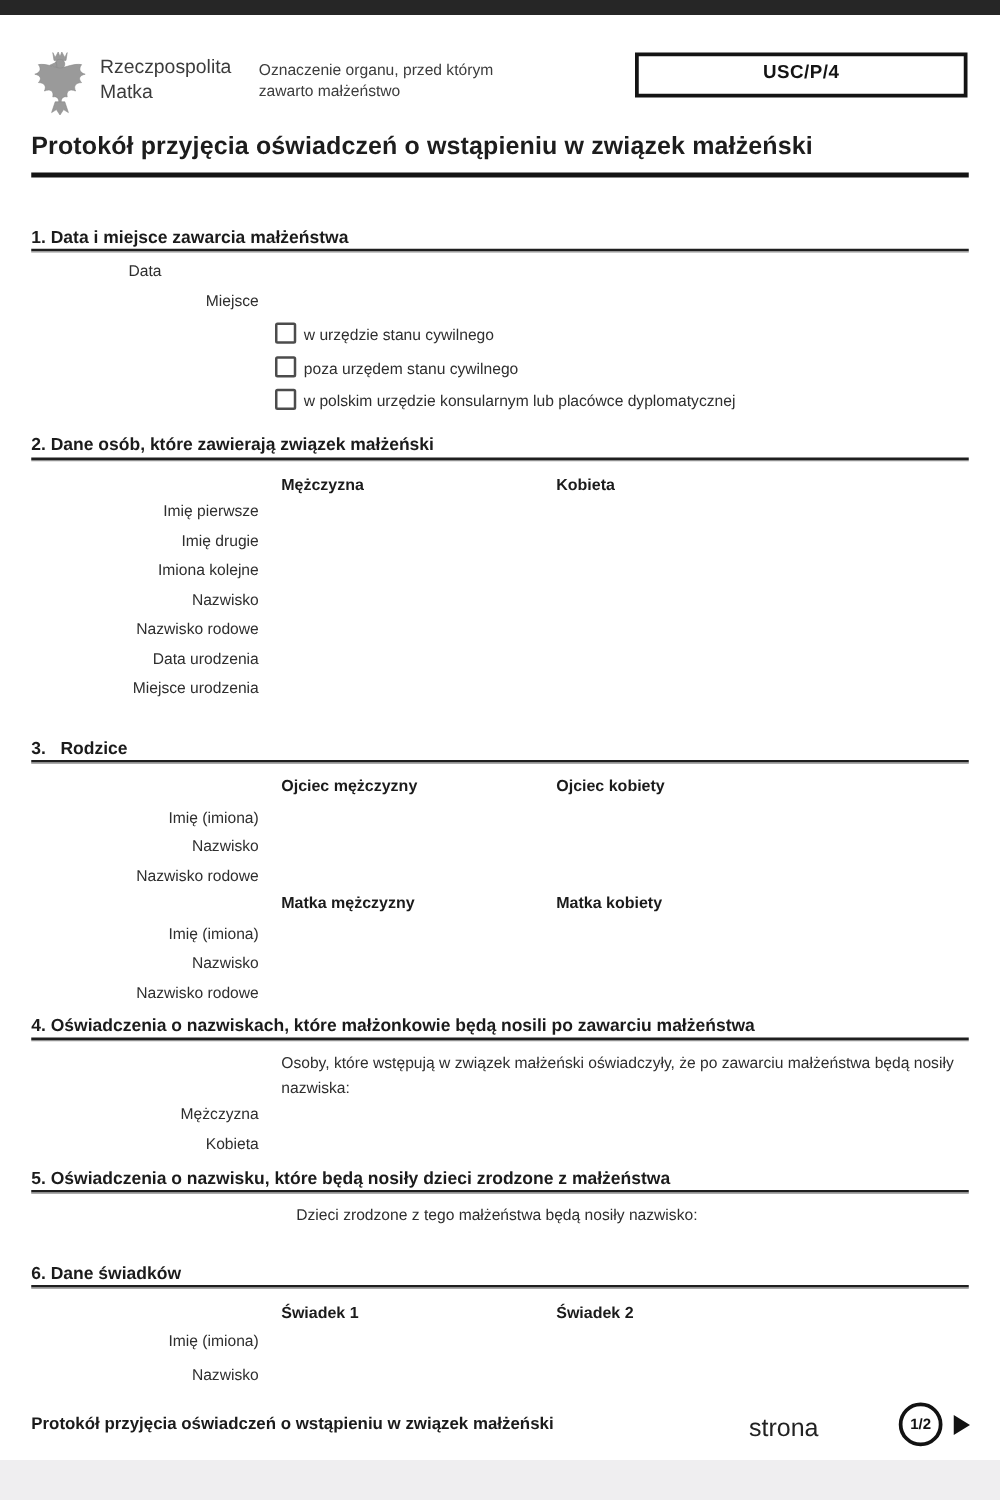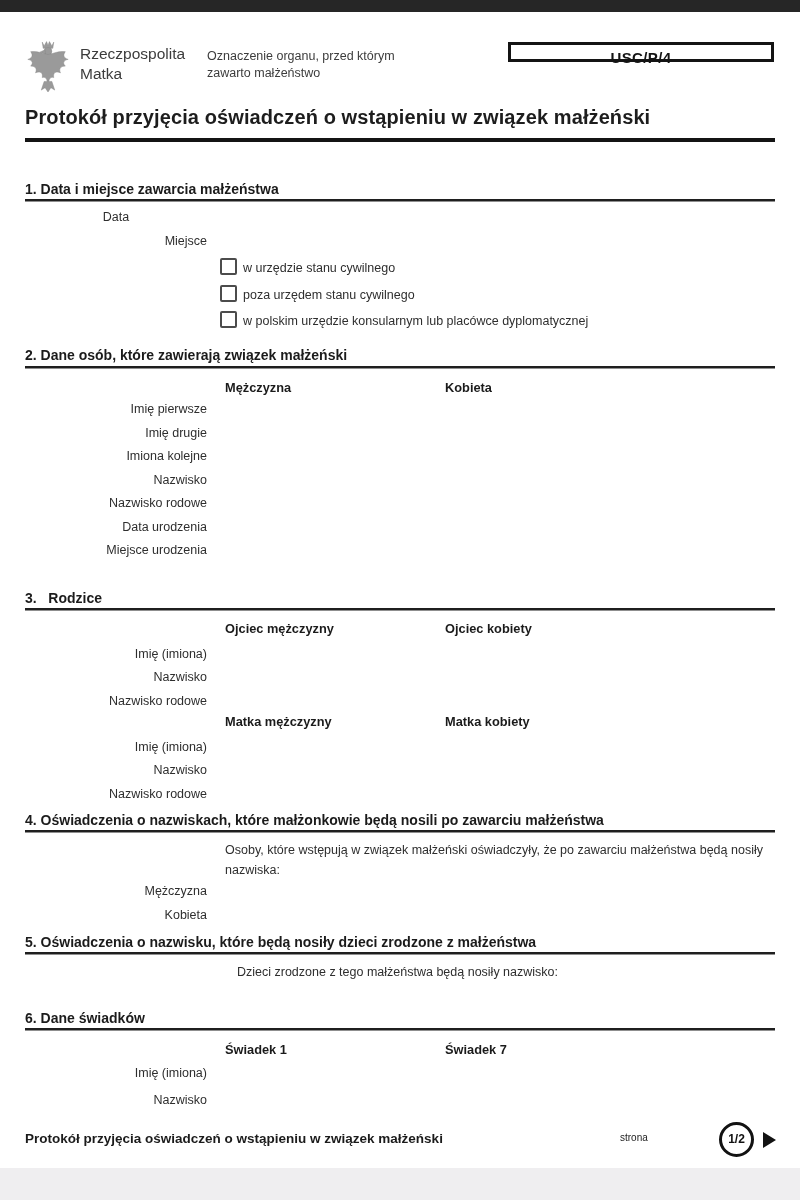--- a/index.html
+++ b/index.html
@@ -11,21 +11,21 @@
     color:#2e2e2e;
     overflow:hidden;
   }
   .abs { position:absolute; }
   .topbar { left:0; top:0; width:800px; height:12px; background:#262626; }
   .bottomstrip { left:0; top:1168px; width:800px; height:32px; background:#efeef0; }
 
   .country { left:80px; top:44px; font-size:15.5px; line-height:20px; color:#3c3c3c; }
   .organ { left:207px; top:48px; font-size:12.5px; line-height:16.5px; color:#3c3c3c; }
   .codebox {
-    left:508px; top:42px; width:266px; height:20px;
+    left:508px; top:42px; width:266px; height:36px;
     border:3px solid #141414; background:#fff;
     text-align:center; font-weight:bold; font-size:15px; line-height:26px;
     letter-spacing:0.4px; color:#141414;
   }
   .doc-title { left:25px; top:106px; font-size:20px; font-weight:bold; color:#1d1d1d; letter-spacing:0.1px; }
   .title-rule { left:25px; top:138px; width:750px; height:4px; background:#141414; }
 
   .sechead { left:25px; font-weight:bold; font-size:14px; color:#1b1b1b; }
   .rule { left:25px; width:750px; height:1px; border-top:2px solid #1f1f1f; border-bottom:1px solid #8f8f8f; }
 
@@ -35,21 +35,21 @@
 
   .colhead { font-weight:bold; font-size:12.8px; color:#1b1b1b; }
   .c1 { left:225px; } .c2 { left:445px; }
 
   .cb { left:220px; width:17px; height:17px; border:2px solid #4c4c4c; border-radius:2px; background:#fff; }
   .cblabel { left:243px; font-size:12.5px; color:#2e2e2e; }
 
   .intro { left:225px; width:552px; font-size:12.5px; line-height:19.5px; color:#2e2e2e; }
 
   .foot-title { left:25px; top:1131px; font-size:13.5px; font-weight:bold; color:#1b1b1b; }
-  .foot-page-word { left:620px; top:1132px; width:110px; text-align:left; font-size:10px; color:#222; }
+  .foot-page-word { left:572px; top:1132px; width:110px; text-align:center; font-size:20px; color:#222; }
   .page-circle {
     left:719px; top:1122px; width:35px; height:35px;
     border:3px solid #121212; border-radius:50%;
     text-align:center; font-size:12px; font-weight:bold; line-height:29px; color:#121212;
     background:#fff;
   }
   .page-arrow {
     left:763px; top:1132px; width:0; height:0;
     border-top:8px solid transparent; border-bottom:8px solid transparent;
     border-left:13px solid #121212;
@@ -137,20 +137,20 @@
 <div class="abs lblcol" style="top:884px;">Mężczyzna</div>
 <div class="abs lblcol" style="top:908px;">Kobieta</div>
 
 <div class="abs sechead" style="top:934px;">5. Oświadczenia o nazwisku, które będą nosiły dzieci zrodzone z małżeństwa</div>
 <div class="abs rule" style="top:952px;"></div>
 <div class="abs intro" style="top:963px;margin-left:12px;">Dzieci zrodzone z tego małżeństwa będą nosiły nazwisko:</div>
 
 <div class="abs sechead" style="top:1010px;">6. Dane świadków</div>
 <div class="abs rule" style="top:1028px;"></div>
 <div class="abs colhead c1" style="top:1042px;">Świadek 1</div>
-<div class="abs colhead c2" style="top:1042px;">Świadek 7</div>
+<div class="abs colhead c2" style="top:1042px;">Świadek 2</div>
 <div class="abs lblcol" style="top:1066px;">Imię (imiona)</div>
 <div class="abs lblcol" style="top:1093px;">Nazwisko</div>
 
 <div class="abs foot-title">Protokół przyjęcia oświadczeń o wstąpieniu w związek małżeński</div>
 <div class="abs foot-page-word">strona</div>
 <div class="abs page-circle">1/2</div>
 <div class="abs page-arrow"></div>
 
 </body></html>

